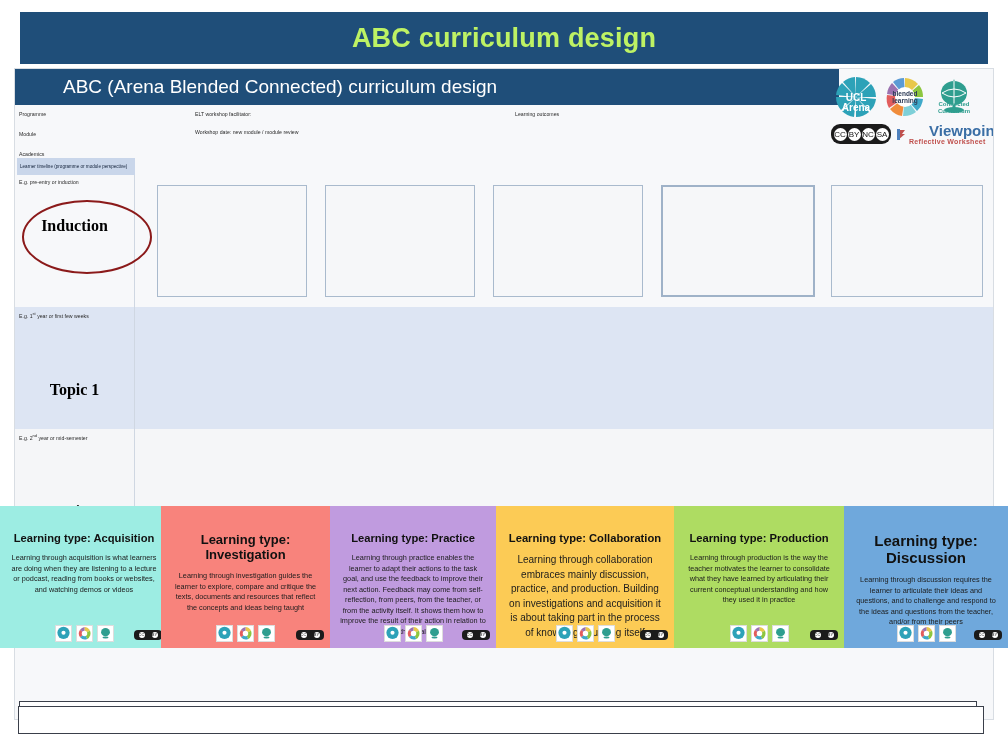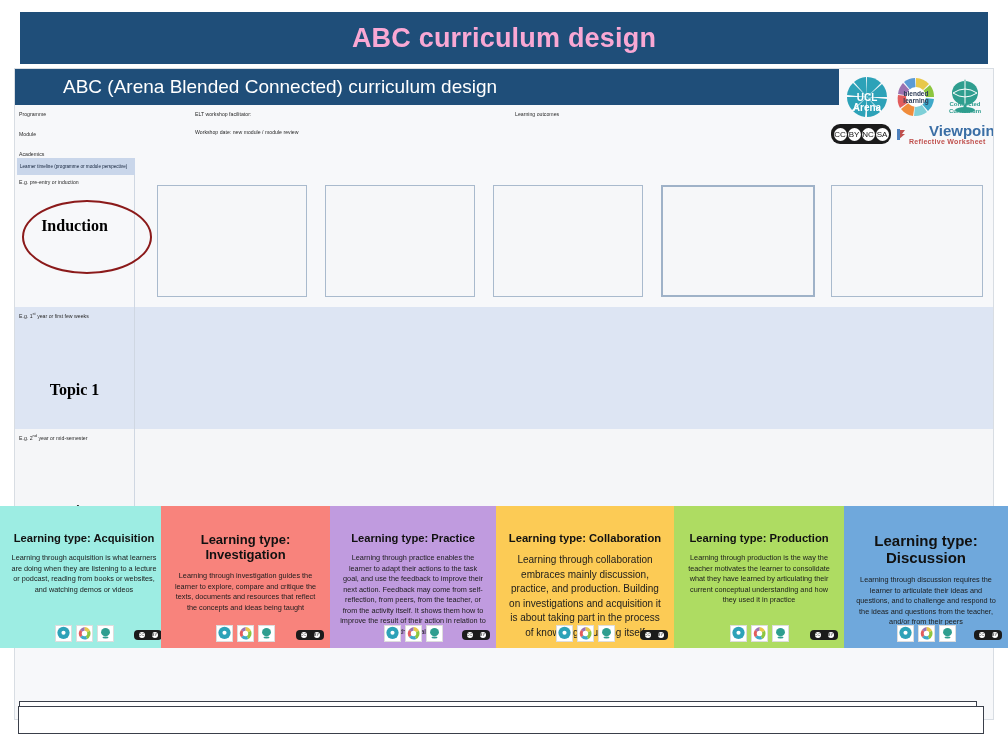--- a/index.html
+++ b/index.html
@@ -24,21 +24,21 @@
     left: 20px;
     top: 12px;
     width: 968px;
     height: 52px;
     background: #1F4E79;
     display: flex;
     align-items: center;
     justify-content: center;
   }
   .title-banner .title-text {
-    color: #f9a8d4;
+    color: #bef264;
     font-size: 27px;
     font-weight: bold;
     letter-spacing: 0.2px;
     font-family: "Liberation Sans", sans-serif;
   }
 
   
   .slide {
     position: absolute;
     left: 14px;
@@ -74,21 +74,21 @@
   
   .logo-block {
     position: absolute;
     right: 4px;
     top: 2px;
     width: 160px;
     height: 92px;
   }
   .logo-row-1 {
     position: absolute;
-    top: 4px; left: 16px;
+    top: 4px; left: 5px;
     display: flex;
     align-items: center;
     gap: 4px;
   }
   .logo-row-2 {
     position: absolute;
     top: 52px; left: 2px;
     display: flex;
     align-items: center;
     gap: 5px;

